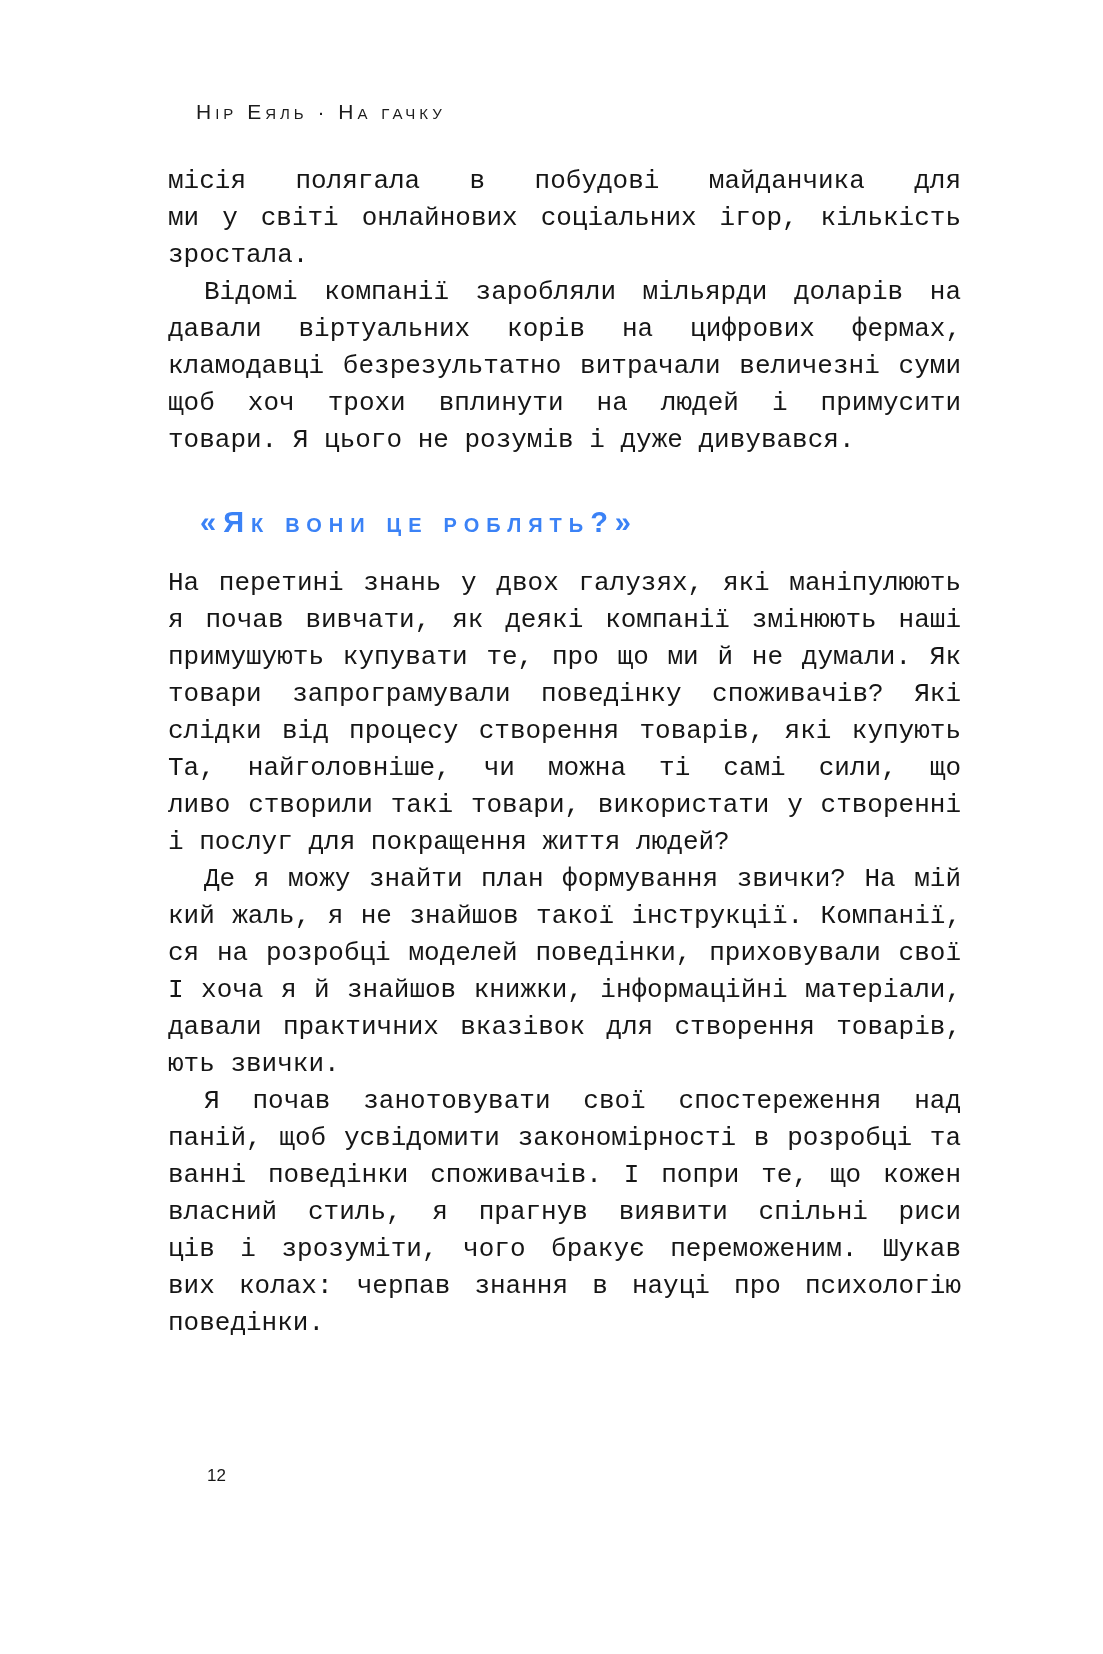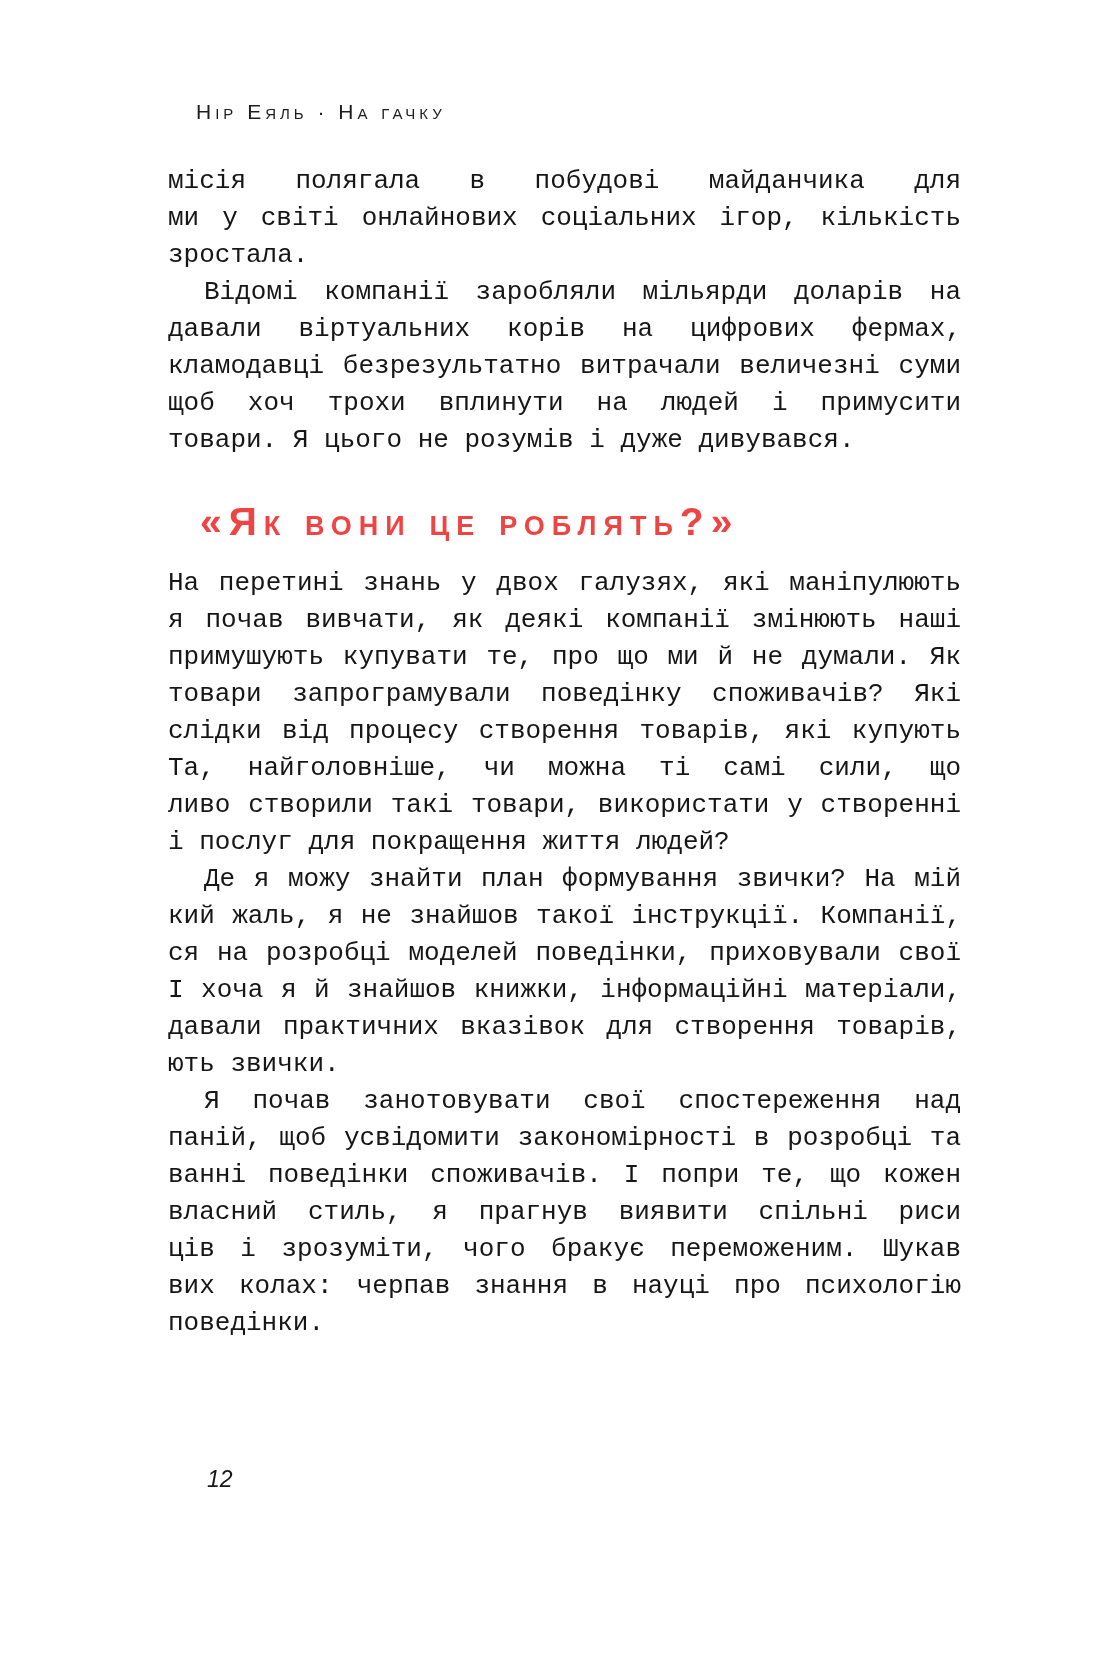--- a/index.html
+++ b/index.html
@@ -50,36 +50,35 @@
   }
   .line.indent {
     padding-left: 36px;
   }
   .section-heading {
     margin: 42px 0 22px 0;
     padding-left: 32px;
     font-family: "Liberation Sans", sans-serif;
     font-variant: small-caps;
     font-weight: 700;
-    font-size: 39px;
+    font-size: 29px;
     line-height: 42px;
     letter-spacing: 7px;
-    color: #ef4444;
+    color: #3b82f6;
     text-align: left;
     text-align-last: left;
     white-space: nowrap;
   }
   .page-number {
     position: absolute;
     left: 207px;
     top: 1466px;
     font-family: "Liberation Sans", sans-serif;
-    font-size: 23px;
+    font-size: 17px;
     color: #161616;
-    font-style: italic;
   }
 </style>
 </head>
 <body>
 
 <div class="page">
   <div class="running-header">Нір Еяль · На гачку</div>
 
   <div class="text-column">
     <div id="before-heading">

